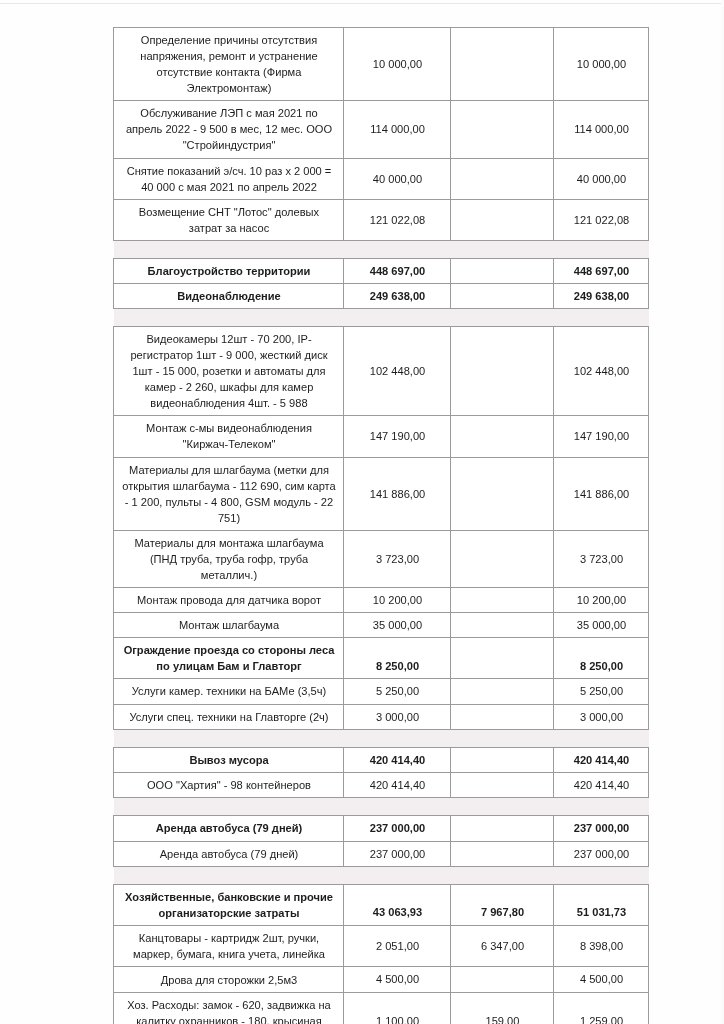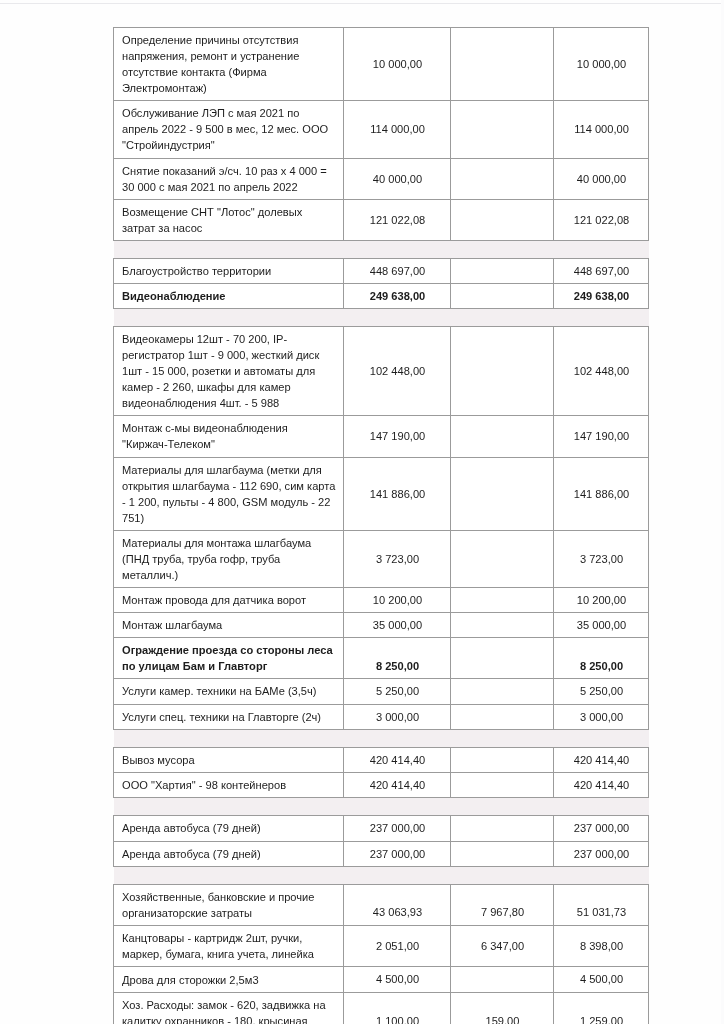--- a/index.html
+++ b/index.html
@@ -73,24 +73,24 @@
     vertical-align: middle;
     line-height: 1.45;
     background: #ffffff;
   }
 
   col.c-desc  { width: 230px; }
   col.c-v1    { width: 107px; }
   col.c-v2    { width: 103px; }
   col.c-v3    { width: 95px;  }
 
-  td.desc { text-align: left; }
+  td.desc { text-align: center; }
   td.num  { text-align: center; white-space: nowrap; }
 
-  tr.bold td     { font-weight: normal; }
+  tr.bold td     { font-weight: bold; }
   tr.italic td   { font-weight: bold; }
 
   
   tr.spacer td {
     border: none;
     background: #f3eff1;
     padding: 0;
     height: 17px;
   }
 
@@ -149,21 +149,21 @@
             <td class="num"></td>
             <td class="num">10 000,00</td>
           </tr>
           <tr class="">
             <td class="desc">Обслуживание ЛЭП с мая 2021 по апрель 2022 - 9 500 в мес, 12 мес. ООО "Стройиндустрия"</td>
             <td class="num">114 000,00</td>
             <td class="num"></td>
             <td class="num">114 000,00</td>
           </tr>
           <tr class="">
-            <td class="desc">Снятие показаний э/сч. 10 раз х 4 000 = 30 000 с мая 2021 по апрель 2022</td>
+            <td class="desc">Снятие показаний э/сч. 10 раз х 2 000 = 40 000 с мая 2021 по апрель 2022</td>
             <td class="num">40 000,00</td>
             <td class="num"></td>
             <td class="num">40 000,00</td>
           </tr>
           <tr class="">
             <td class="desc">Возмещение СНТ "Лотос" долевых затрат за насос</td>
             <td class="num">121 022,08</td>
             <td class="num"></td>
             <td class="num">121 022,08</td>
           </tr>

